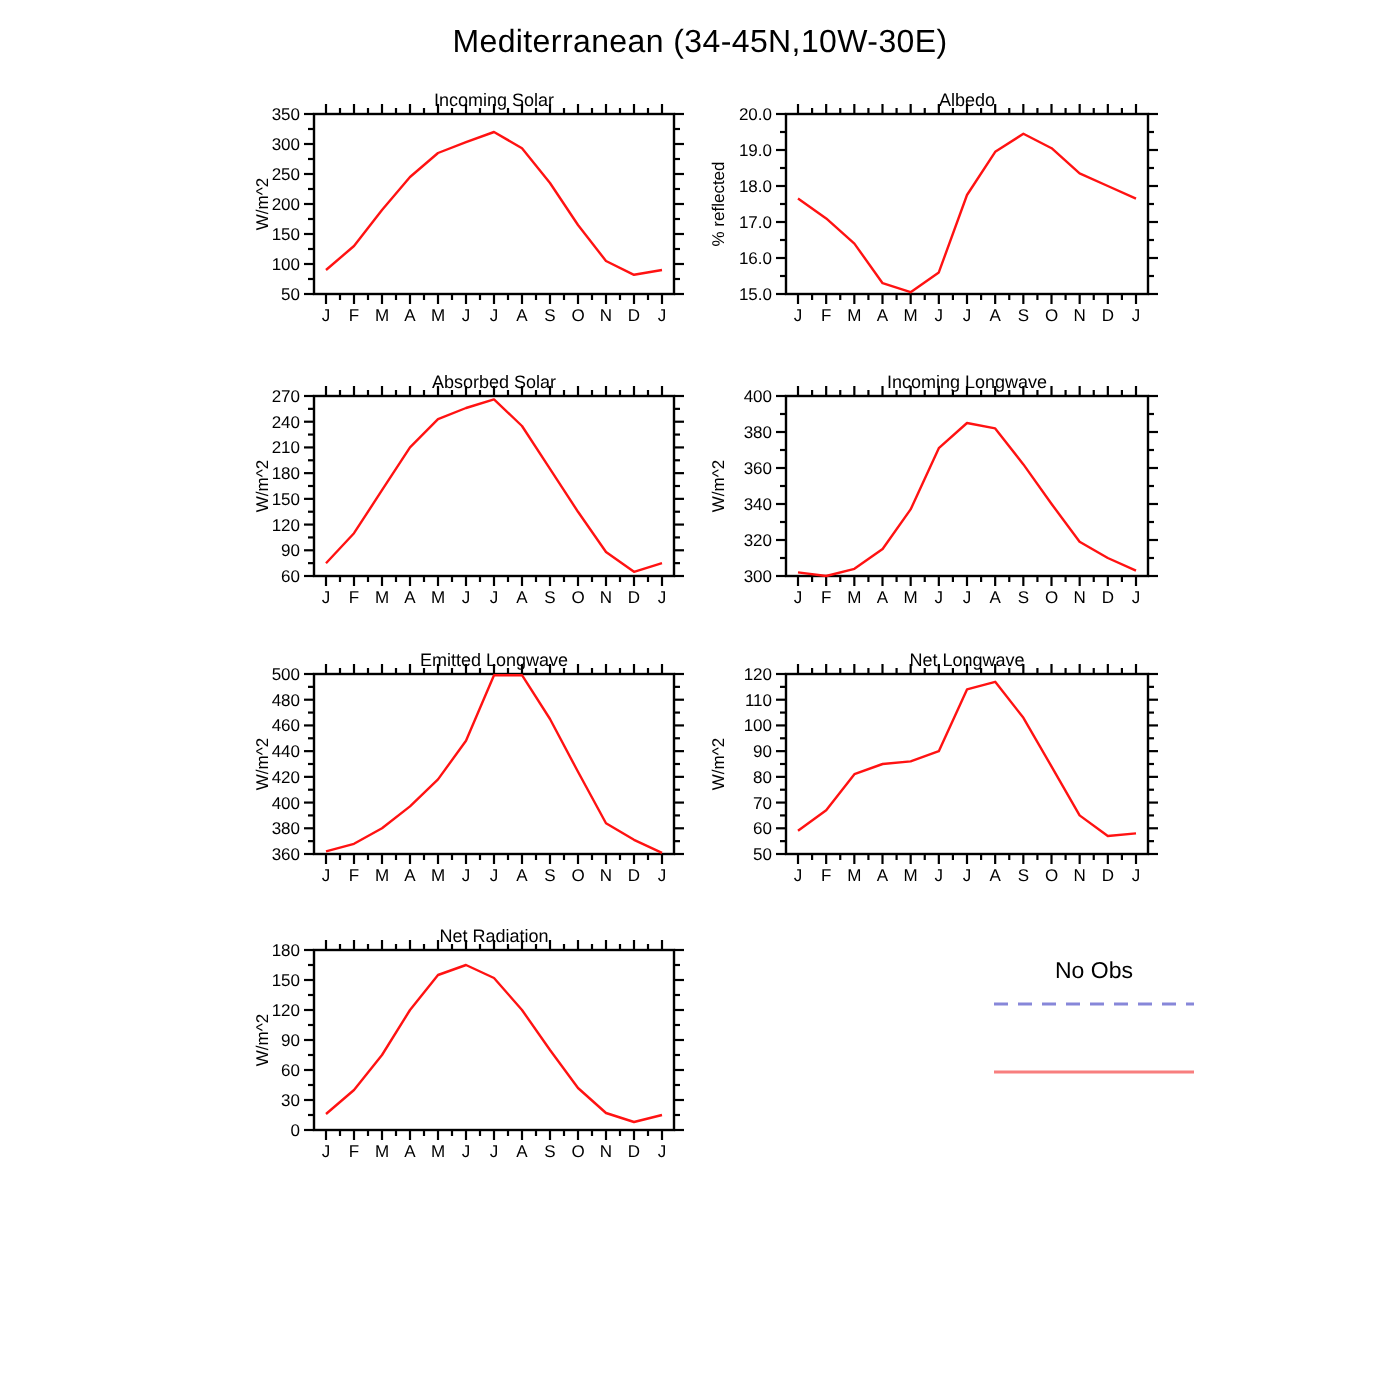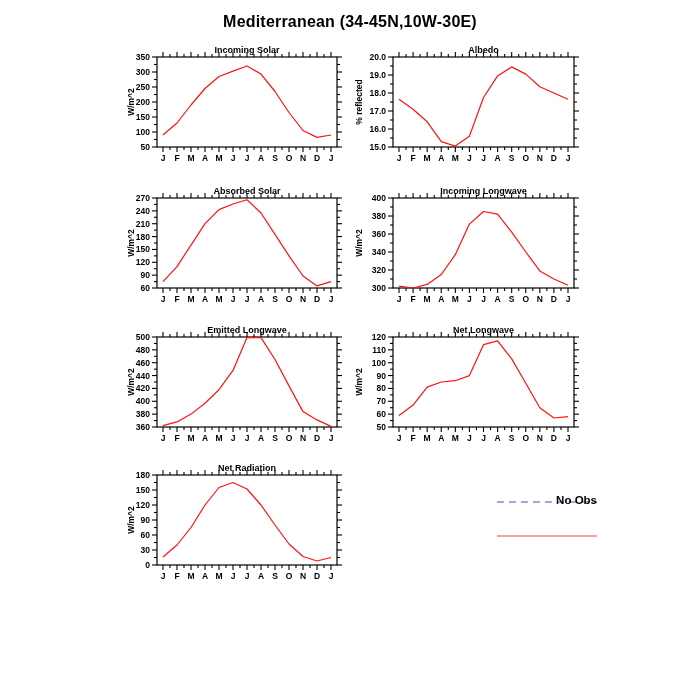--- a/index.html
+++ b/index.html
@@ -1,21 +1,21 @@
 <!DOCTYPE html>
 <html><head>
 <meta charset="utf-8">
 <style>
   html,body{margin:0;padding:0;background:#fff;}
   .canvas{position:relative;width:700px;height:700px;background:#ffffff;overflow:hidden;
-          font-family:"Liberation Sans",sans-serif;color:#000;font-weight:bold;}
+          font-family:"Liberation Sans",sans-serif;color:#000;}
   .page-title{position:absolute;top:13px;left:0;width:700px;text-align:center;
               font-size:16px;letter-spacing:0.2px;}
   #plots{position:absolute;top:0;left:0;}
-  .legend-no-obs{position:absolute;top:494px;left:497px;width:100px;text-align:right;
+  .legend-no-obs{position:absolute;top:480px;left:497px;width:100px;text-align:center;
                  font-size:11.5px;white-space:nowrap;}
   .legend-model{position:absolute;top:513px;left:357px;width:343px;overflow:hidden;
                 font-size:11.5px;white-space:nowrap;}
   svg text{font-family:"Liberation Sans",sans-serif;fill:#000;}
 </style>
 </head>
 <body>
 
 <div class="canvas">
   <div class="page-title">Mediterranean (34-45N,10W-30E)</div>

